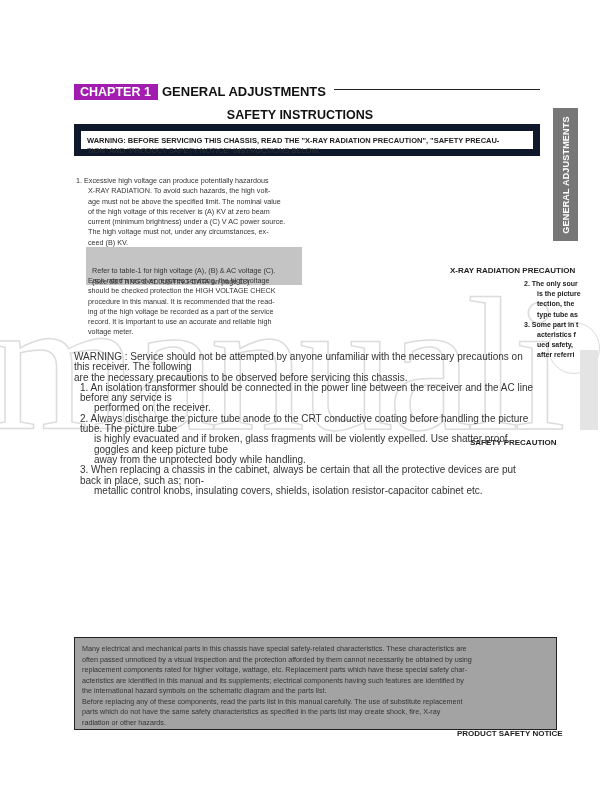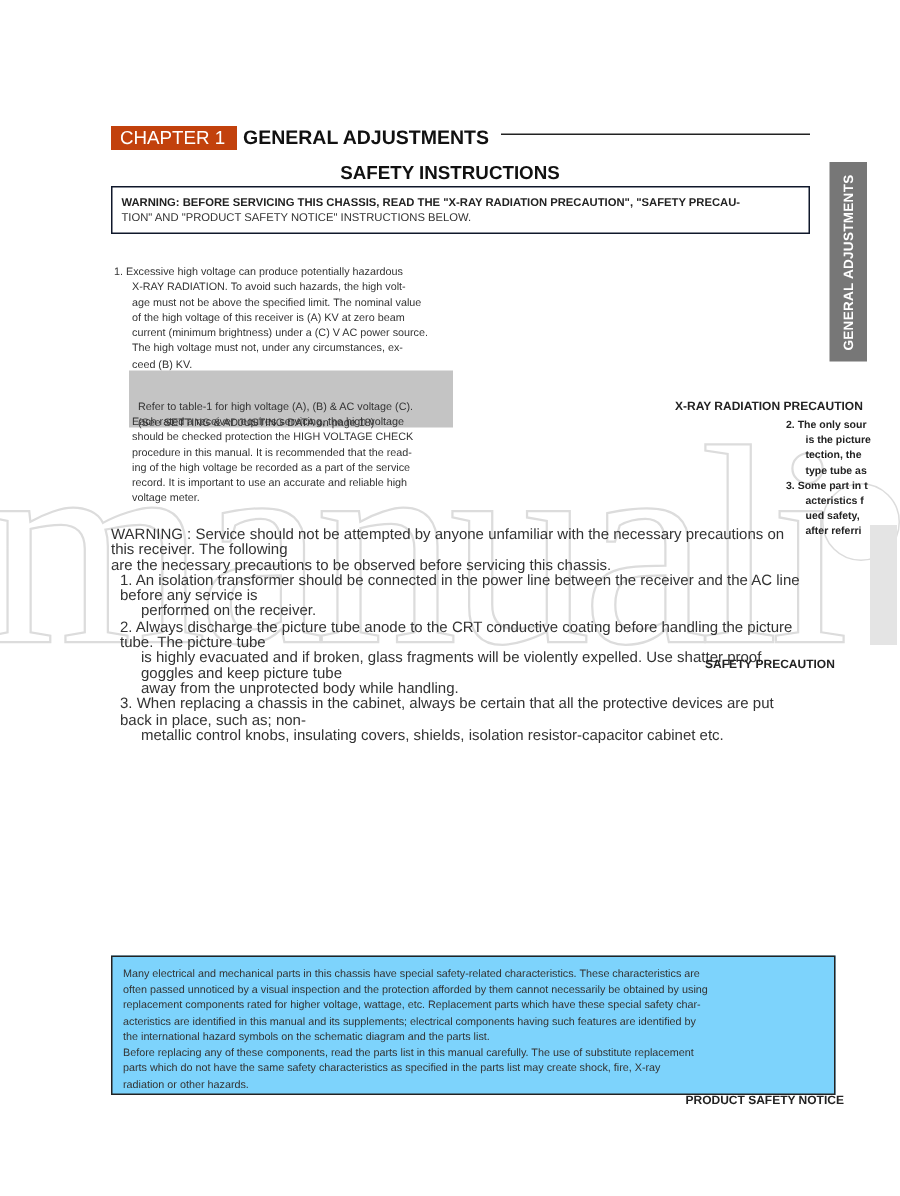--- a/index.html
+++ b/index.html
@@ -15,29 +15,29 @@
     font-family:"Liberation Serif", serif; font-size:190px; line-height:130px;
     color:transparent; -webkit-text-stroke:1.5px #dcdcdc; letter-spacing:-6px;
     white-space:nowrap; pointer-events:none; z-index:0;
   }
   .wm-bar { position:absolute; left:580px; top:350px; width:18px; height:80px; background:#e4e4e4; z-index:0; }
   .wm-dot { position:absolute; left:548px; top:322px; width:50px; height:50px; border-radius:50%; border:1.5px solid #dcdcdc; z-index:0; }
   .content { position:relative; z-index:1; }
 
   .chapter-tag {
     left:74px; top:84px; width:84px; height:16px;
-    background:#c2410c; color:#fff; font-weight:normal; font-size:12.5px;
+    background:#a21caf; color:#fff; font-weight:bold; font-size:12.5px;
     line-height:16px; padding-left:6px; box-sizing:border-box;
   }
   .chapter-title { left:162px; top:84px; font-weight:bold; font-size:13px; line-height:16px; color:#111; }
   .chapter-rule { left:334px; top:89px; width:206px; height:0; border-top:1.5px solid #222; }
   .section-title { left:0; width:600px; top:108px; text-align:center; font-weight:bold; font-size:12.5px; color:#111; }
   .warn-box {
     left:74px; top:124px; width:466px; height:32px; box-sizing:border-box;
-    border:1px solid #0f172a; padding:5px 6px; font-size:7.5px; line-height:10px;
+    border:7px solid #0f172a; padding:5px 6px; font-size:7.5px; line-height:10px;
   }
   .warn-box .l1 { font-weight:bold; color:#222; }
   .warn-box .l2 { color:#333; }
   .side-tab {
     left:553px; top:108px; width:25px; height:133px; background:#777;
     display:flex; align-items:center; justify-content:center;
   }
   .side-tab span {
     transform:rotate(-90deg); white-space:nowrap; color:#fff; font-weight:bold;
     font-size:9px; letter-spacing:0.2px;
@@ -52,21 +52,21 @@
   .xray-title { left:450px; top:266px; font-weight:bold; font-size:8px; color:#222; }
   .xray-items { left:524px; top:279px; width:76px; font-size:7px; line-height:10.2px; font-weight:bold; color:#222; white-space:nowrap; overflow:hidden; }
   .xray-items .ind { padding-left:13px; display:block; }
   .warn2 { left:74px; top:352px; width:460px; font-size:10px; line-height:10.3px; color:#333; }
   .warn2 .ind1 { padding-left:6px; display:block; }
   .warn2 .ind2 { padding-left:20px; display:block; }
   .safety-prec { left:470px; top:438px; font-weight:bold; font-size:8px; color:#222; }
   .product-box {
     left:74px; top:637px; width:483px; height:93px; box-sizing:border-box;
     border:1.5px solid #222; padding:6px 7px; font-size:7.2px; line-height:10.5px; color:#333;
-    background:#7dd3fc;
+    background:#a3a3a3;
   }
   .product-title { left:457px; top:729px; font-weight:bold; font-size:8px; color:#222; }
 </style>
 </head>
 <body>
 
 <div class="watermark">manuali</div>
 <div class="wm-dot"></div>
 <div class="wm-bar"></div>
 

